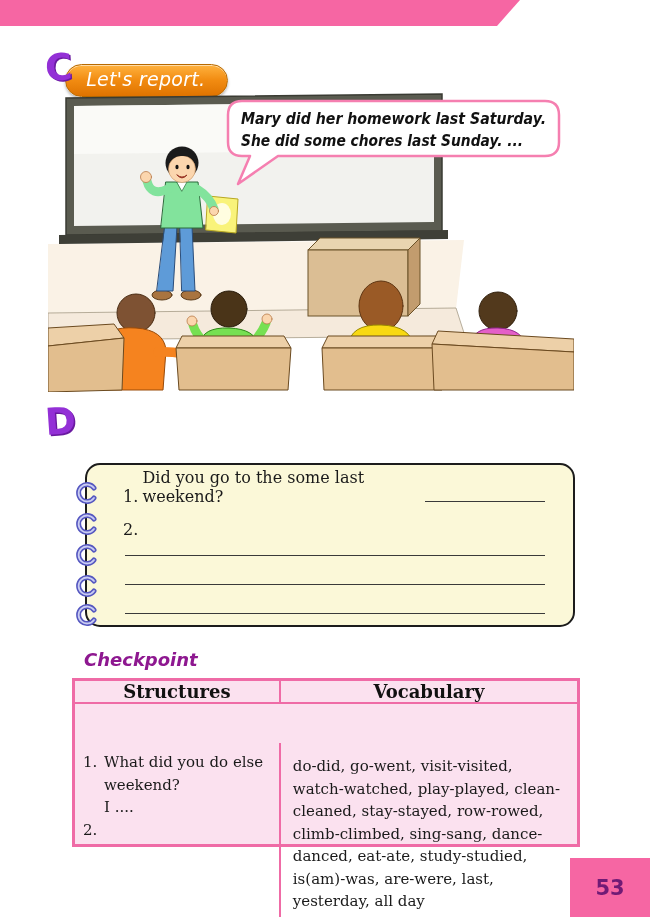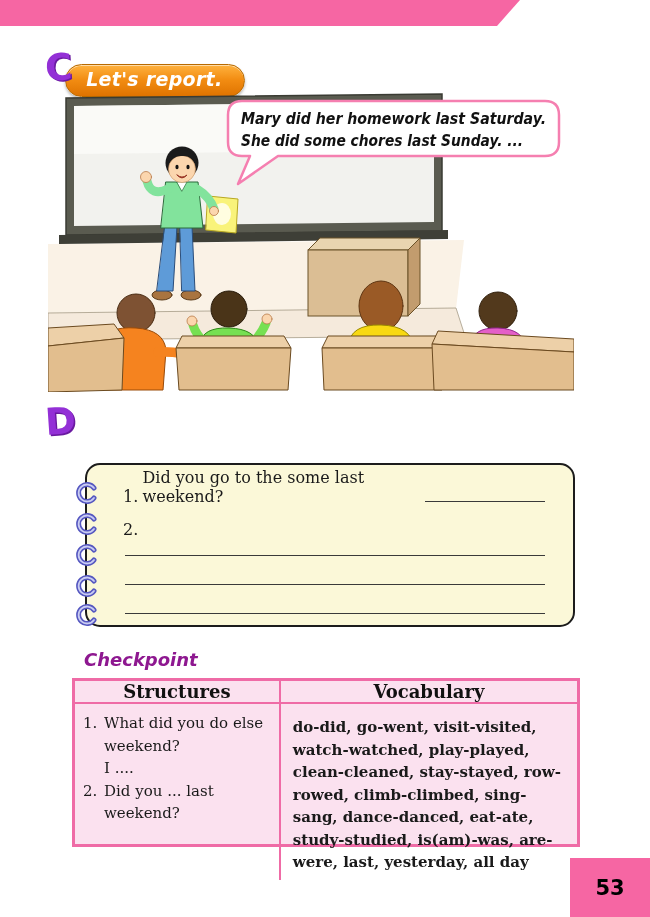--- a/index.html
+++ b/index.html
@@ -10,55 +10,55 @@
             clip-path:polygon(0 0,520px 0,497px 100%,0 100%);}
   
   .section-label{position:absolute;left:45px;display:flex;align-items:center;}
   .big-letter{font-family:"DejaVu Sans","Liberation Sans",sans-serif;font-weight:bold;
               font-size:37px;line-height:1;color:#9330D6;z-index:2;
               text-shadow:1.5px 1.5px 0 #6a1aa0;transform:rotate(-4deg);}
   .pill{margin-left:-7px;padding:3px 22px 6px 20px;border-radius:17px;
         background:linear-gradient(180deg,#FFB23E 0%,#F28C12 48%,#DF7300 100%);
         border:1px solid #b86a00;box-shadow:0 2px 3px rgba(0,0,0,.28),inset 0 1px 0 rgba(255,255,255,.55);
         color:#fff;font-family:"DejaVu Sans","Liberation Sans",sans-serif;
-        font-weight:bold;font-style:italic;font-size:19px;letter-spacing:.3px;white-space:nowrap;margin-top:26px;}
+        font-weight:normal;font-style:italic;font-size:19px;letter-spacing:.3px;white-space:nowrap;margin-top:26px;}
   .label-report{top:38px;} .label-write{top:403px;}
   
   .illustration{position:absolute;left:48px;top:88px;width:526px;height:304px;}
   
   .notebook{position:absolute;left:85px;top:463px;width:490px;height:164px;background:#FBF8D8;
             border:2px solid #1c1c1c;border-radius:15px;box-sizing:border-box;}
   .ring{position:absolute;left:-12px;width:24px;height:24px;z-index:3;}
   .qrow{display:flex;align-items:flex-end;margin:0 26px 0 36px;font-size:16px;color:#1a1a1a;}
   .qrow .qnum{width:22px;}
   .qrow1{margin-top:17px;height:24px;}
   .qrow2{margin-top:9px;height:24px;}
   .qline{flex:1;border-bottom:1.4px solid #3a3a3a;margin:0 2px 4px 10px;min-width:120px;}
   .blank{margin:0 28px 0 38px;border-bottom:1.4px solid #3a3a3a;}
   .blank1{height:16px;} .blank2{height:28px;} .blank3{height:28px;}
   
   .checkpoint-title{position:absolute;left:84px;top:649px;color:#8E1890;
         font-family:"DejaVu Sans","Liberation Sans",sans-serif;
         font-weight:bold;font-style:italic;font-size:18px;}
   .cp-table{position:absolute;left:72px;top:678px;width:508px;height:169px;box-sizing:border-box;
-        border:3px solid #EF6BA6;background:#FBE1EF;display:flex;flex-direction:column;}
+        border:3px solid #EF6BA6;background:#FBE1EF;display:flex;flex-direction:column;gap:39px;}
   .cp-head{display:flex;height:42px;border-bottom:2px solid #EF6BA6;}
   .cp-body{display:flex;flex:1;}
   .cp-col1{width:41%;border-right:2px solid #EF6BA6;box-sizing:border-box;}
   .cp-col2{flex:1;border-radius:7px;}
   .cp-head .cp-col1,.cp-head .cp-col2{display:flex;align-items:center;justify-content:center;
         font-weight:bold;font-size:18px;color:#111;}
   .cp-body .cp-col1{padding:8px 4px 6px 8px;}
-  .cp-body .cp-col2{padding:12px 12px 6px 12px;font-size:15px;line-height:1.5;color:#1a1a1a;font-weight:bold;}
+  .cp-body .cp-col2{padding:12px 12px 6px 12px;font-size:15px;line-height:1.5;color:#1a1a1a;}
   .struct-item{display:flex;font-size:15px;line-height:1.5;color:#1a1a1a;}
   .struct-item .num{width:21px;flex:none;}
   
   .page-num{position:absolute;left:570px;top:858px;width:80px;height:59px;background:#F666A3;
         display:flex;align-items:center;justify-content:center;
-        font-family:"DejaVu Sans","Liberation Sans",sans-serif;font-weight:bold;font-size:21px;color:#000000;}
+        font-family:"DejaVu Sans","Liberation Sans",sans-serif;font-weight:bold;font-size:21px;color:#701a75;}
 </style>
 </head>
 <body>
 
 <div class="page">
 
   <div class="top-band"></div>
 
   <div class="section-label label-report">
     <span class="big-letter">C</span>
@@ -213,21 +213,20 @@
         <div class="struct-item">
           <span class="num">1.</span>
           <div>
             <div>What did you do else weekend?</div>
             <div>I ....</div>
           </div>
         </div>
         <div class="struct-item">
           <span class="num">2.</span>
           <div>
-            <div>Did you ... last weekend?</div>
           </div>
         </div>
       </div>
       <div class="cp-col2">do-did, go-went, visit-visited, watch-watched, play-played, clean-cleaned, stay-stayed, row-rowed, climb-climbed, sing-sang, dance-danced, eat-ate, study-studied, is(am)-was, are-were, last, yesterday, all day</div>
     </div>
   </div>
 
   <div class="page-num">
     <span>53</span>
   </div>

